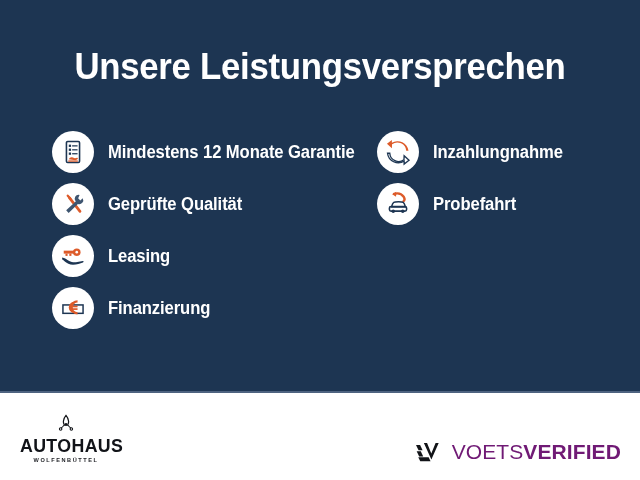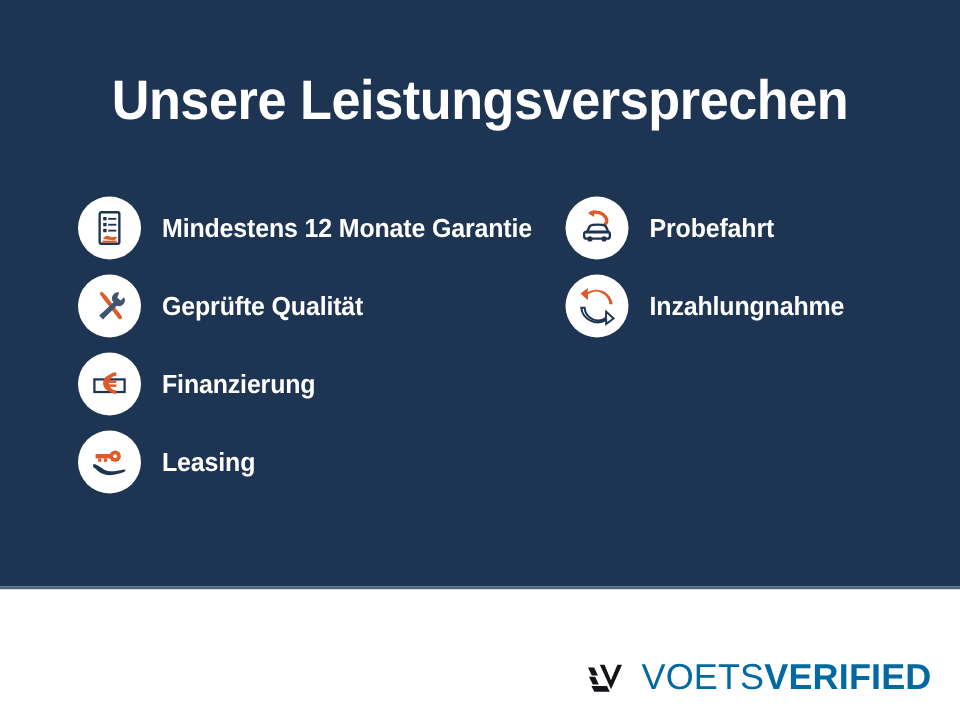--- a/index.html
+++ b/index.html
@@ -140,23 +140,23 @@
     display: flex;
     align-items: center;
   }
   #voets-mark {
     width: 30px;
     height: 30px;
     display: block;
     margin-right: 9px;
   }
   #voets-wordmark {
-    font-size: 24px;
+    font-size: 21px;
     line-height: 26px;
-    color: #0369a1;
+    color: #701a75;
     white-space: nowrap;
     letter-spacing: 0.1px;
   }
   #voets-light {
     font-weight: 400;
   }
   #voets-bold {
     font-weight: bold;
   }
 </style>
@@ -198,81 +198,92 @@
           <line x1="12" y1="9" x2="24" y2="24.5" stroke="#dd5b2a" stroke-width="3.1" stroke-linecap="round"></line>
           <path d="M23.5 5.6a4.6 4.6 0 0 0-4.4 7.6l-10.9 10 2.8 3 10.6-10.3a4.6 4.6 0 0 0 5.5-6.6l-2.7 2.6-2.5-2.4z" fill="#3e5570"></path>
         </svg>
       </span>
       <span class="feature-label">Geprüfte Qualität</span>
     </div>
 
     <div class="feature">
       <span class="icon-badge">
         <svg viewBox="0 0 32 32">
-          <rect x="4.5" y="12.5" width="23" height="9.6" fill="none" stroke="#1d3552" stroke-width="1.7"></rect>
-          <path d="M19.6 9.3a6.4 6.4 0 1 0 0 12.1 6.4 6.4 0 0 1 0-12.1z" fill="#dd5b2a"></path>
-          <path d="M21.2 8.4a6.9 6.9 0 1 0 0 13.8 6.9 6.9 0 0 1 0-13.8z" fill="none" stroke="#dd5b2a" stroke-width="2.6"></path>
-          <rect x="12.6" y="13.3" width="8.6" height="1.9" fill="#dd5b2a"></rect>
-          <rect x="12.6" y="16.3" width="8.6" height="1.9" fill="#dd5b2a"></rect>
-        </svg>
-      </span>
-      <span class="feature-label">Finanzierung</span>
-    </div>
-
-    <div class="feature">
-      <span class="icon-badge">
-        <svg viewBox="0 0 32 32">
           <g fill="#dd5b2a">
             <circle cx="20.3" cy="11.6" r="4.3"></circle>
             <rect x="5.4" y="9.9" width="13" height="3.4"></rect>
             <rect x="7.4" y="13.3" width="2.4" height="2.6"></rect>
             <rect x="11.8" y="13.3" width="2.4" height="2.6"></rect>
             <circle cx="20.3" cy="11.6" r="1.5" fill="#ffffff"></circle>
           </g>
           <path d="M3.6 17.6c2.6 0 5.6 2.7 8.1 4.1 2.4 1.4 6 1.7 9.1 1.2l6.5-1.1c1.1-.2 1.1 1.2.1 1.6-3.2 1.3-7.2 2.6-11.4 2.6-4.1 0-7-1.7-9-3.4-1.5-1.3-2.4-2.3-3.4-2.6z" fill="#1d3552"></path>
         </svg>
       </span>
       <span class="feature-label">Leasing</span>
     </div>
 
+    <div class="feature">
+      <span class="icon-badge">
+        <svg viewBox="0 0 32 32">
+          <rect x="4.5" y="12.5" width="23" height="9.6" fill="none" stroke="#1d3552" stroke-width="1.7"></rect>
+          <path d="M19.6 9.3a6.4 6.4 0 1 0 0 12.1 6.4 6.4 0 0 1 0-12.1z" fill="#dd5b2a"></path>
+          <path d="M21.2 8.4a6.9 6.9 0 1 0 0 13.8 6.9 6.9 0 0 1 0-13.8z" fill="none" stroke="#dd5b2a" stroke-width="2.6"></path>
+          <rect x="12.6" y="13.3" width="8.6" height="1.9" fill="#dd5b2a"></rect>
+          <rect x="12.6" y="16.3" width="8.6" height="1.9" fill="#dd5b2a"></rect>
+        </svg>
+      </span>
+      <span class="feature-label">Finanzierung</span>
+    </div>
+
 
   </div>
 
   <div class="column" id="col-right">
 
+
+    <div class="feature">
+      <span class="icon-badge">
+        <svg viewBox="0 0 32 32">
+          <path d="M25.4 14.6A10.2 10.2 0 0 0 9.2 7.1l-.2 4.6L3.4 6.5l5.6-4.3v3.2A12.6 12.6 0 0 1 28 14.6z" fill="#dd5b2a"></path>
+          <path d="M6.6 17.4a10.2 10.2 0 0 0 16.2 7.5l.2-4.6 5.6 5.2-5.6 4.3v-3.2A12.6 12.6 0 0 1 4 17.4z" fill="#ffffff" stroke="#1d3552" stroke-width="1.5"></path>
+        </svg>
+      </span>
+      <span class="feature-label">Inzahlungnahme</span>
+    </div>
 
     <div class="feature">
       <span class="icon-badge">
         <svg viewBox="0 0 32 32">
           <path d="M11.4 4.4c4.6-1.4 9 .2 11.1 3.3 1.4 2.1 1.2 4.3-.4 5.4" fill="none" stroke="#dd5b2a" stroke-width="2.6" stroke-linecap="round"></path>
           <path d="M14 2.1 9.3 4.8l4.5 2.9z" fill="#dd5b2a"></path>
           <path d="M8.6 19.3c.6-2.2 1.5-4.5 2.5-5.1.9-.6 3.4-.8 5.5-.8 2.1 0 4.4.2 5.4.8 1 .6 1.9 2.9 2.5 5.1z" fill="none" stroke="#1d3552" stroke-width="1.8"></path>
           <rect x="6.2" y="18.8" width="19.6" height="5.3" rx="1.9" fill="none" stroke="#1d3552" stroke-width="1.8"></rect>
           <circle cx="10.6" cy="24.3" r="2" fill="#1d3552"></circle>
           <circle cx="21.4" cy="24.3" r="2" fill="#1d3552"></circle>
         </svg>
       </span>
       <span class="feature-label">Probefahrt</span>
     </div>
 
-    <div class="feature">
-      <span class="icon-badge">
-        <svg viewBox="0 0 32 32">
-          <path d="M25.4 14.6A10.2 10.2 0 0 0 9.2 7.1l-.2 4.6L3.4 6.5l5.6-4.3v3.2A12.6 12.6 0 0 1 28 14.6z" fill="#dd5b2a"></path>
-          <path d="M6.6 17.4a10.2 10.2 0 0 0 16.2 7.5l.2-4.6 5.6 5.2-5.6 4.3v-3.2A12.6 12.6 0 0 1 4 17.4z" fill="#ffffff" stroke="#1d3552" stroke-width="1.5"></path>
-        </svg>
-      </span>
-      <span class="feature-label">Inzahlungnahme</span>
-    </div>
-
 
   </div>
 
   <div id="footer">
 
+    <div id="autohaus-logo">
+      <svg id="autohaus-mark" viewBox="0 0 32 32">
+        <path d="M16 3.5c-2.1 2.4-3.5 5.3-3.8 8.6-.2 2.2.4 4.1 1.4 5.6h4.8c1-1.5 1.6-3.4 1.4-5.6-.3-3.3-1.7-6.2-3.8-8.6z" fill="none" stroke="#121418" stroke-width="1.8"></path>
+        <path d="M13 17.8c-1.2 1.6-2.6 3.2-4.2 4.2M19 17.8c1.2 1.6 2.6 3.2 4.2 4.2" fill="none" stroke="#121418" stroke-width="1.6"></path>
+        <circle cx="8.2" cy="23.2" r="1.8" fill="none" stroke="#121418" stroke-width="1.6"></circle>
+        <circle cx="23.8" cy="23.2" r="1.8" fill="none" stroke="#121418" stroke-width="1.6"></circle>
+        <rect x="14.2" y="14.8" width="3.6" height="3.2" fill="#121418"></rect>
+      </svg>
+      <span id="autohaus-word">AUTOHAUS</span>
+      <span id="autohaus-sub">WOLFENBÜTTEL</span>
+    </div>
 
     <div id="voets-logo">
       <svg id="voets-mark" viewBox="0 0 32 32">
         <path d="M11.6 6.5 19.6 24 27.4 6.5h-3.3l-4.6 11.1-4.5-11.1z" fill="#121418"></path>
         <path d="M3.2 8.6h4.4l2.6 5.6H5.9z" fill="#121418"></path>
         <path d="M3.9 15.1h4.4l2.6 5.6H6.6z" fill="#121418"></path>
         <path d="M5.6 21.6h11.1l2 4.2H7.7z" fill="#121418"></path>
       </svg>
       <span id="voets-wordmark">
         <span id="voets-light">VOETS</span><span id="voets-bold">VERIFIED</span>

